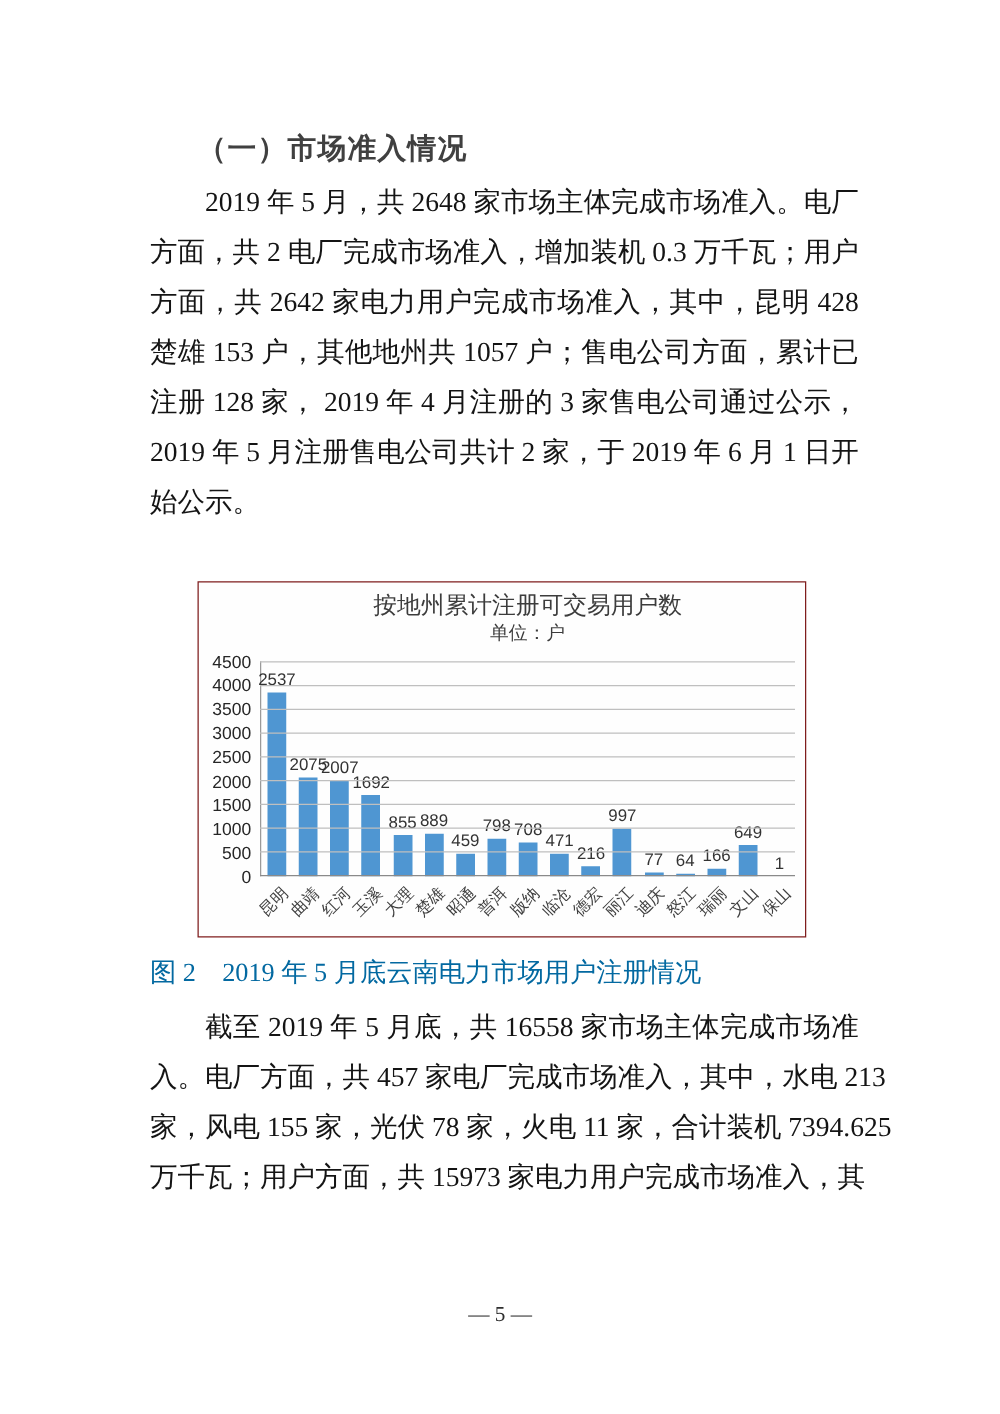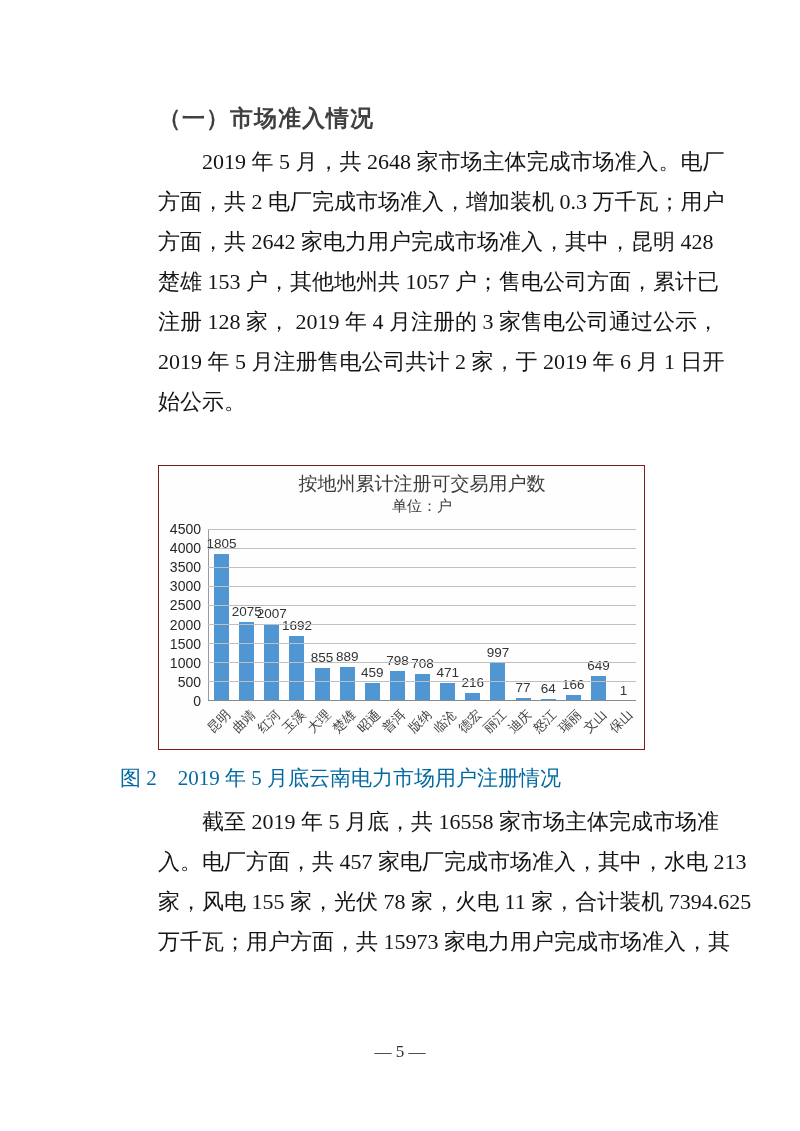--- a/index.html
+++ b/index.html
@@ -20,21 +20,20 @@
     font-family: "Liberation Sans", sans-serif;
     color: #404040; letter-spacing: 1px;
   }
   .para { position: absolute; left: 120px; width: 567px; font-size: 22px; }
   #para1 { top: 142px; }
   #para2 { top: 802px; }
   .para .line {
     height: 40px; line-height: 40px;
     text-align: justify; text-align-last: justify;
     white-space: nowrap;
-    margin-left: 38px;
   }
   .para .line.first { padding-left: 44px; }
   .para[data-last-left="true"] .line.last { text-align-last: left; white-space: normal; }
 
   .caption {
     position: absolute; left: 120px; top: 764px; width: 567px;
     text-align: left; font-size: 21px; color: #0369a1;
   }
   .page-number {
     position: absolute; left: 0; top: 1042px; width: 800px;
@@ -100,21 +99,21 @@
     </div>
 
   <div class="chart-box">
     <div class="chart-title">按地州累计注册可交易用户数</div>
     <div class="chart-subtitle">单位：户</div>
     <div id="plot">
       <div class="axis-y"></div>
       <div id="bars">
           <div class="slot">
             <div class="bar" style="height: 147.117px; background: rgb(79, 150, 210);"></div>
-            <div class="val" style="bottom: 150.117px;">1805</div>
+            <div class="val" style="bottom: 150.117px;">2537</div>
             <div class="tick">昆明</div>
           </div>
           <div class="slot">
             <div class="bar" style="height: 79.3111px; background: rgb(79, 150, 210);"></div>
             <div class="val" style="bottom: 82.3111px;">2075</div>
             <div class="tick">曲靖</div>
           </div>
           <div class="slot">
             <div class="bar" style="height: 76.712px; background: rgb(79, 150, 210);"></div>
             <div class="val" style="bottom: 79.712px;">2007</div>

